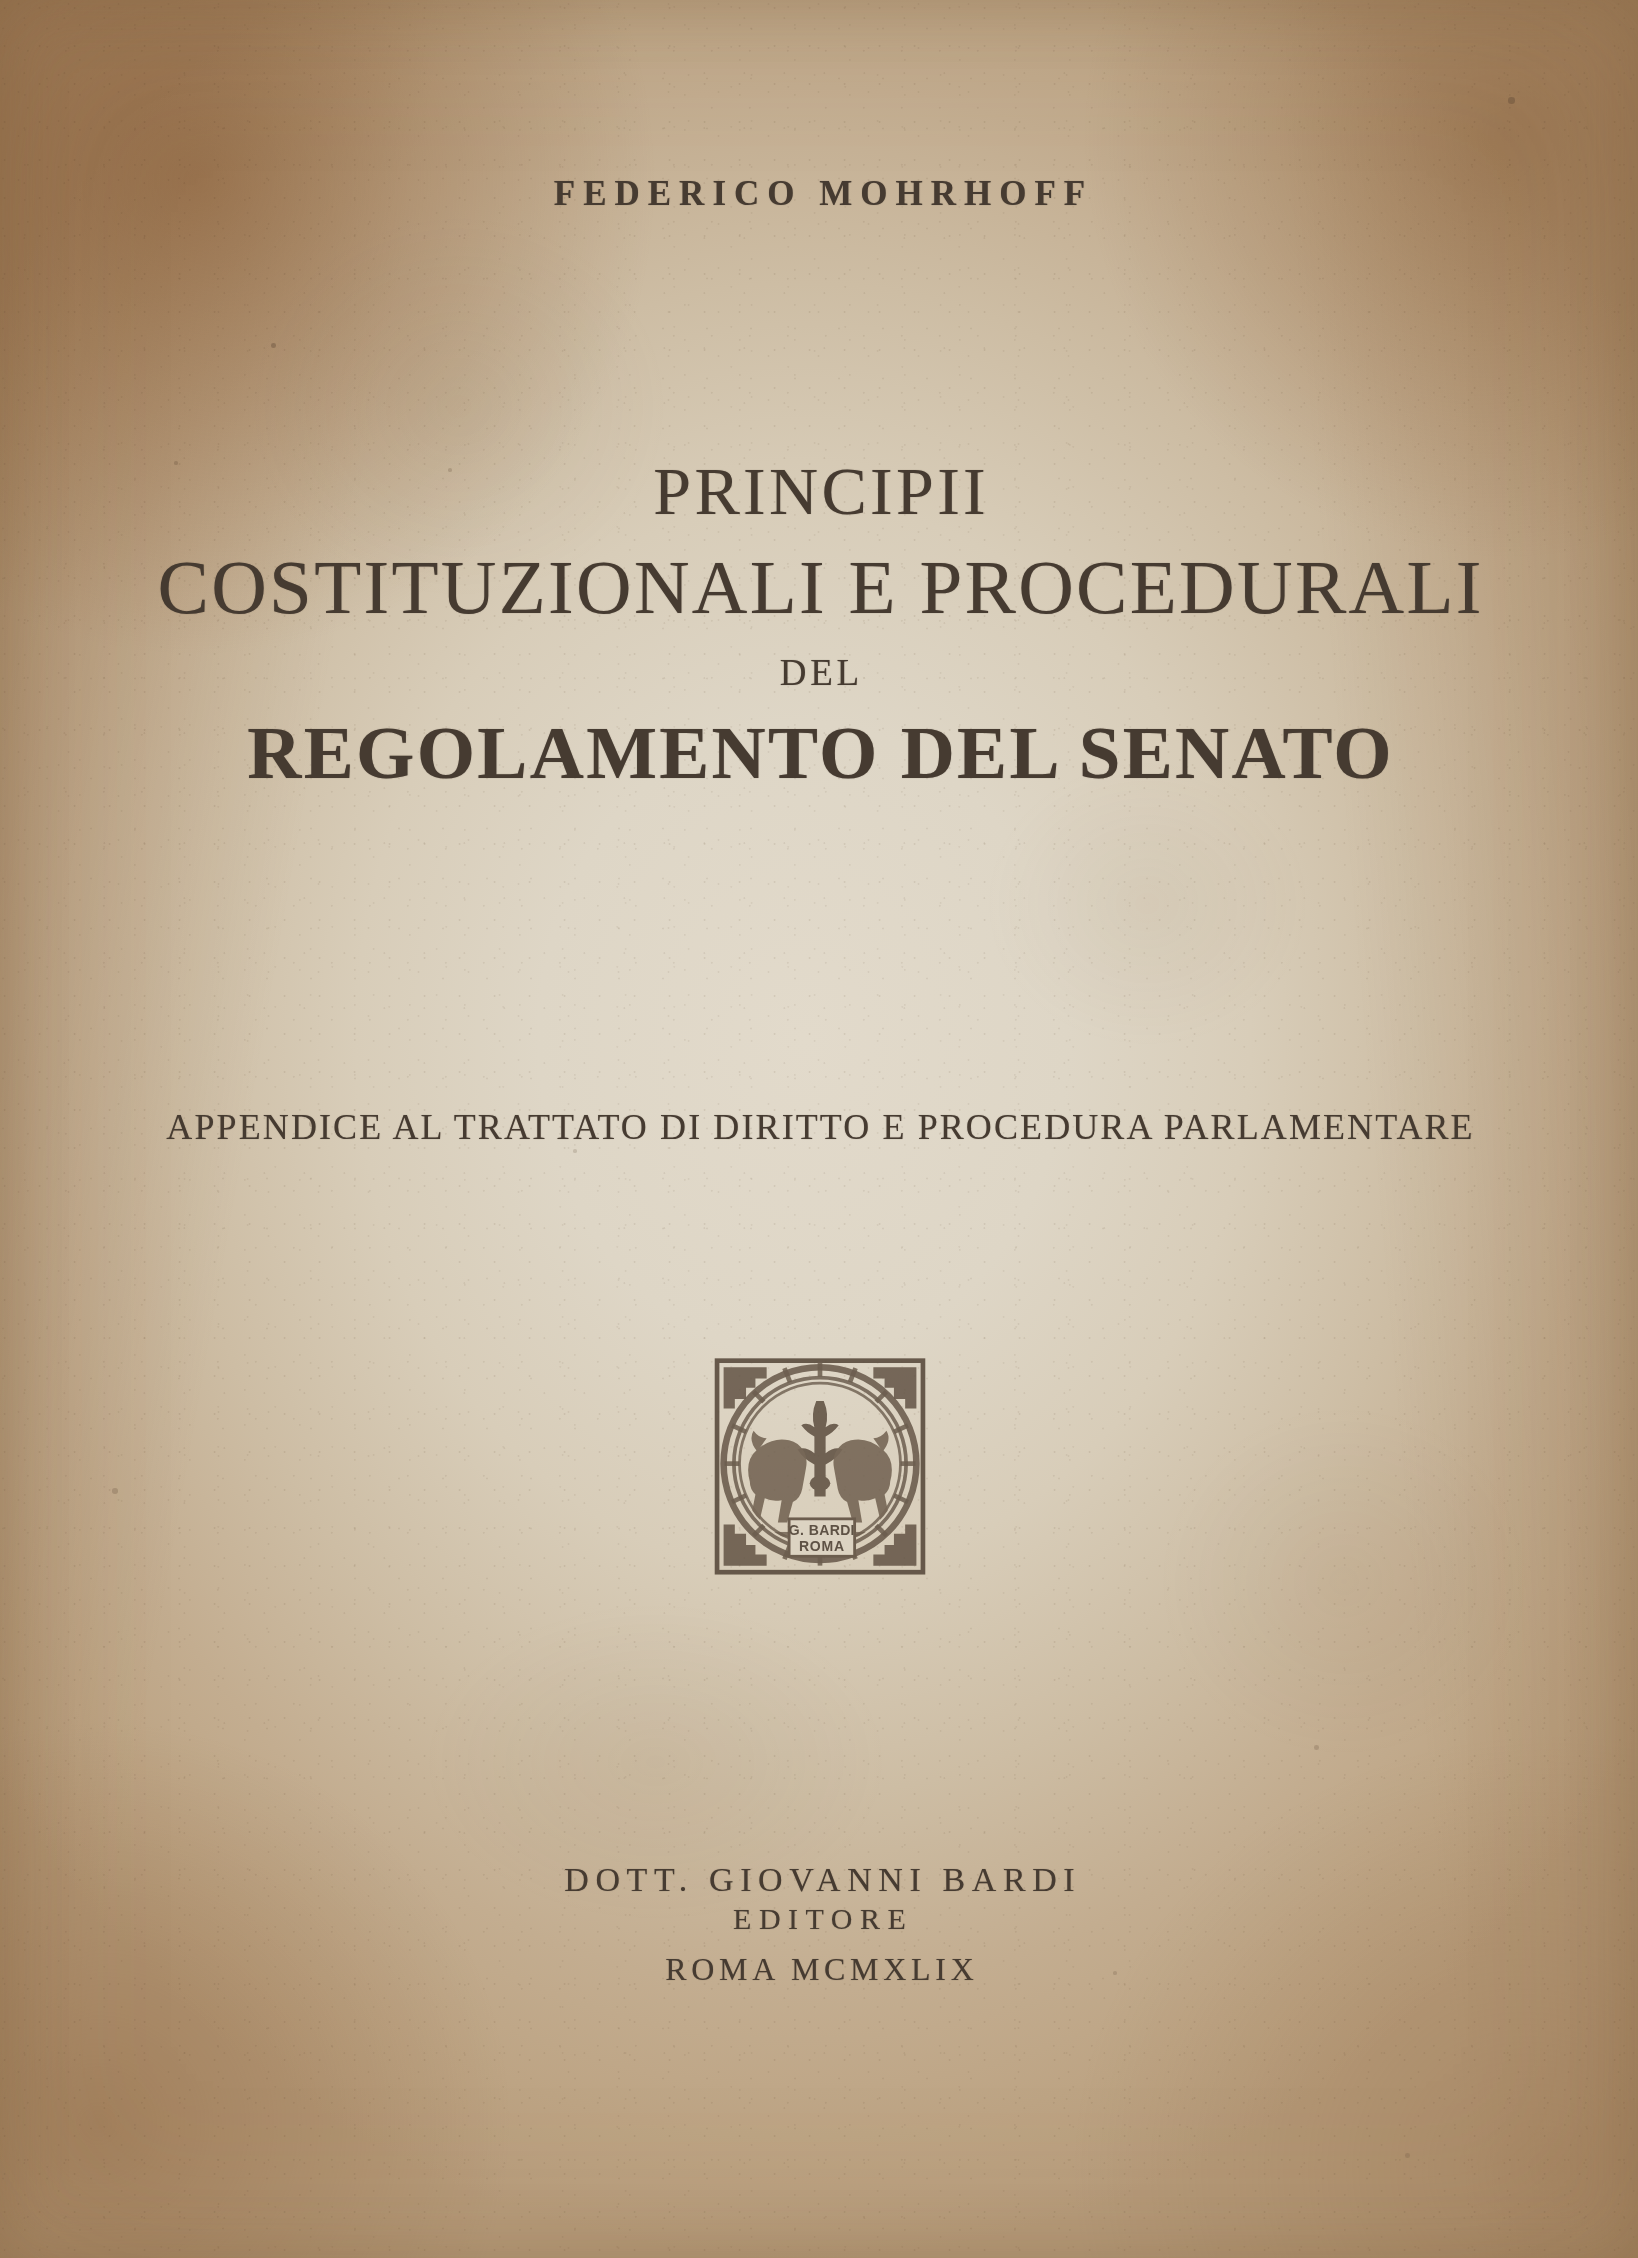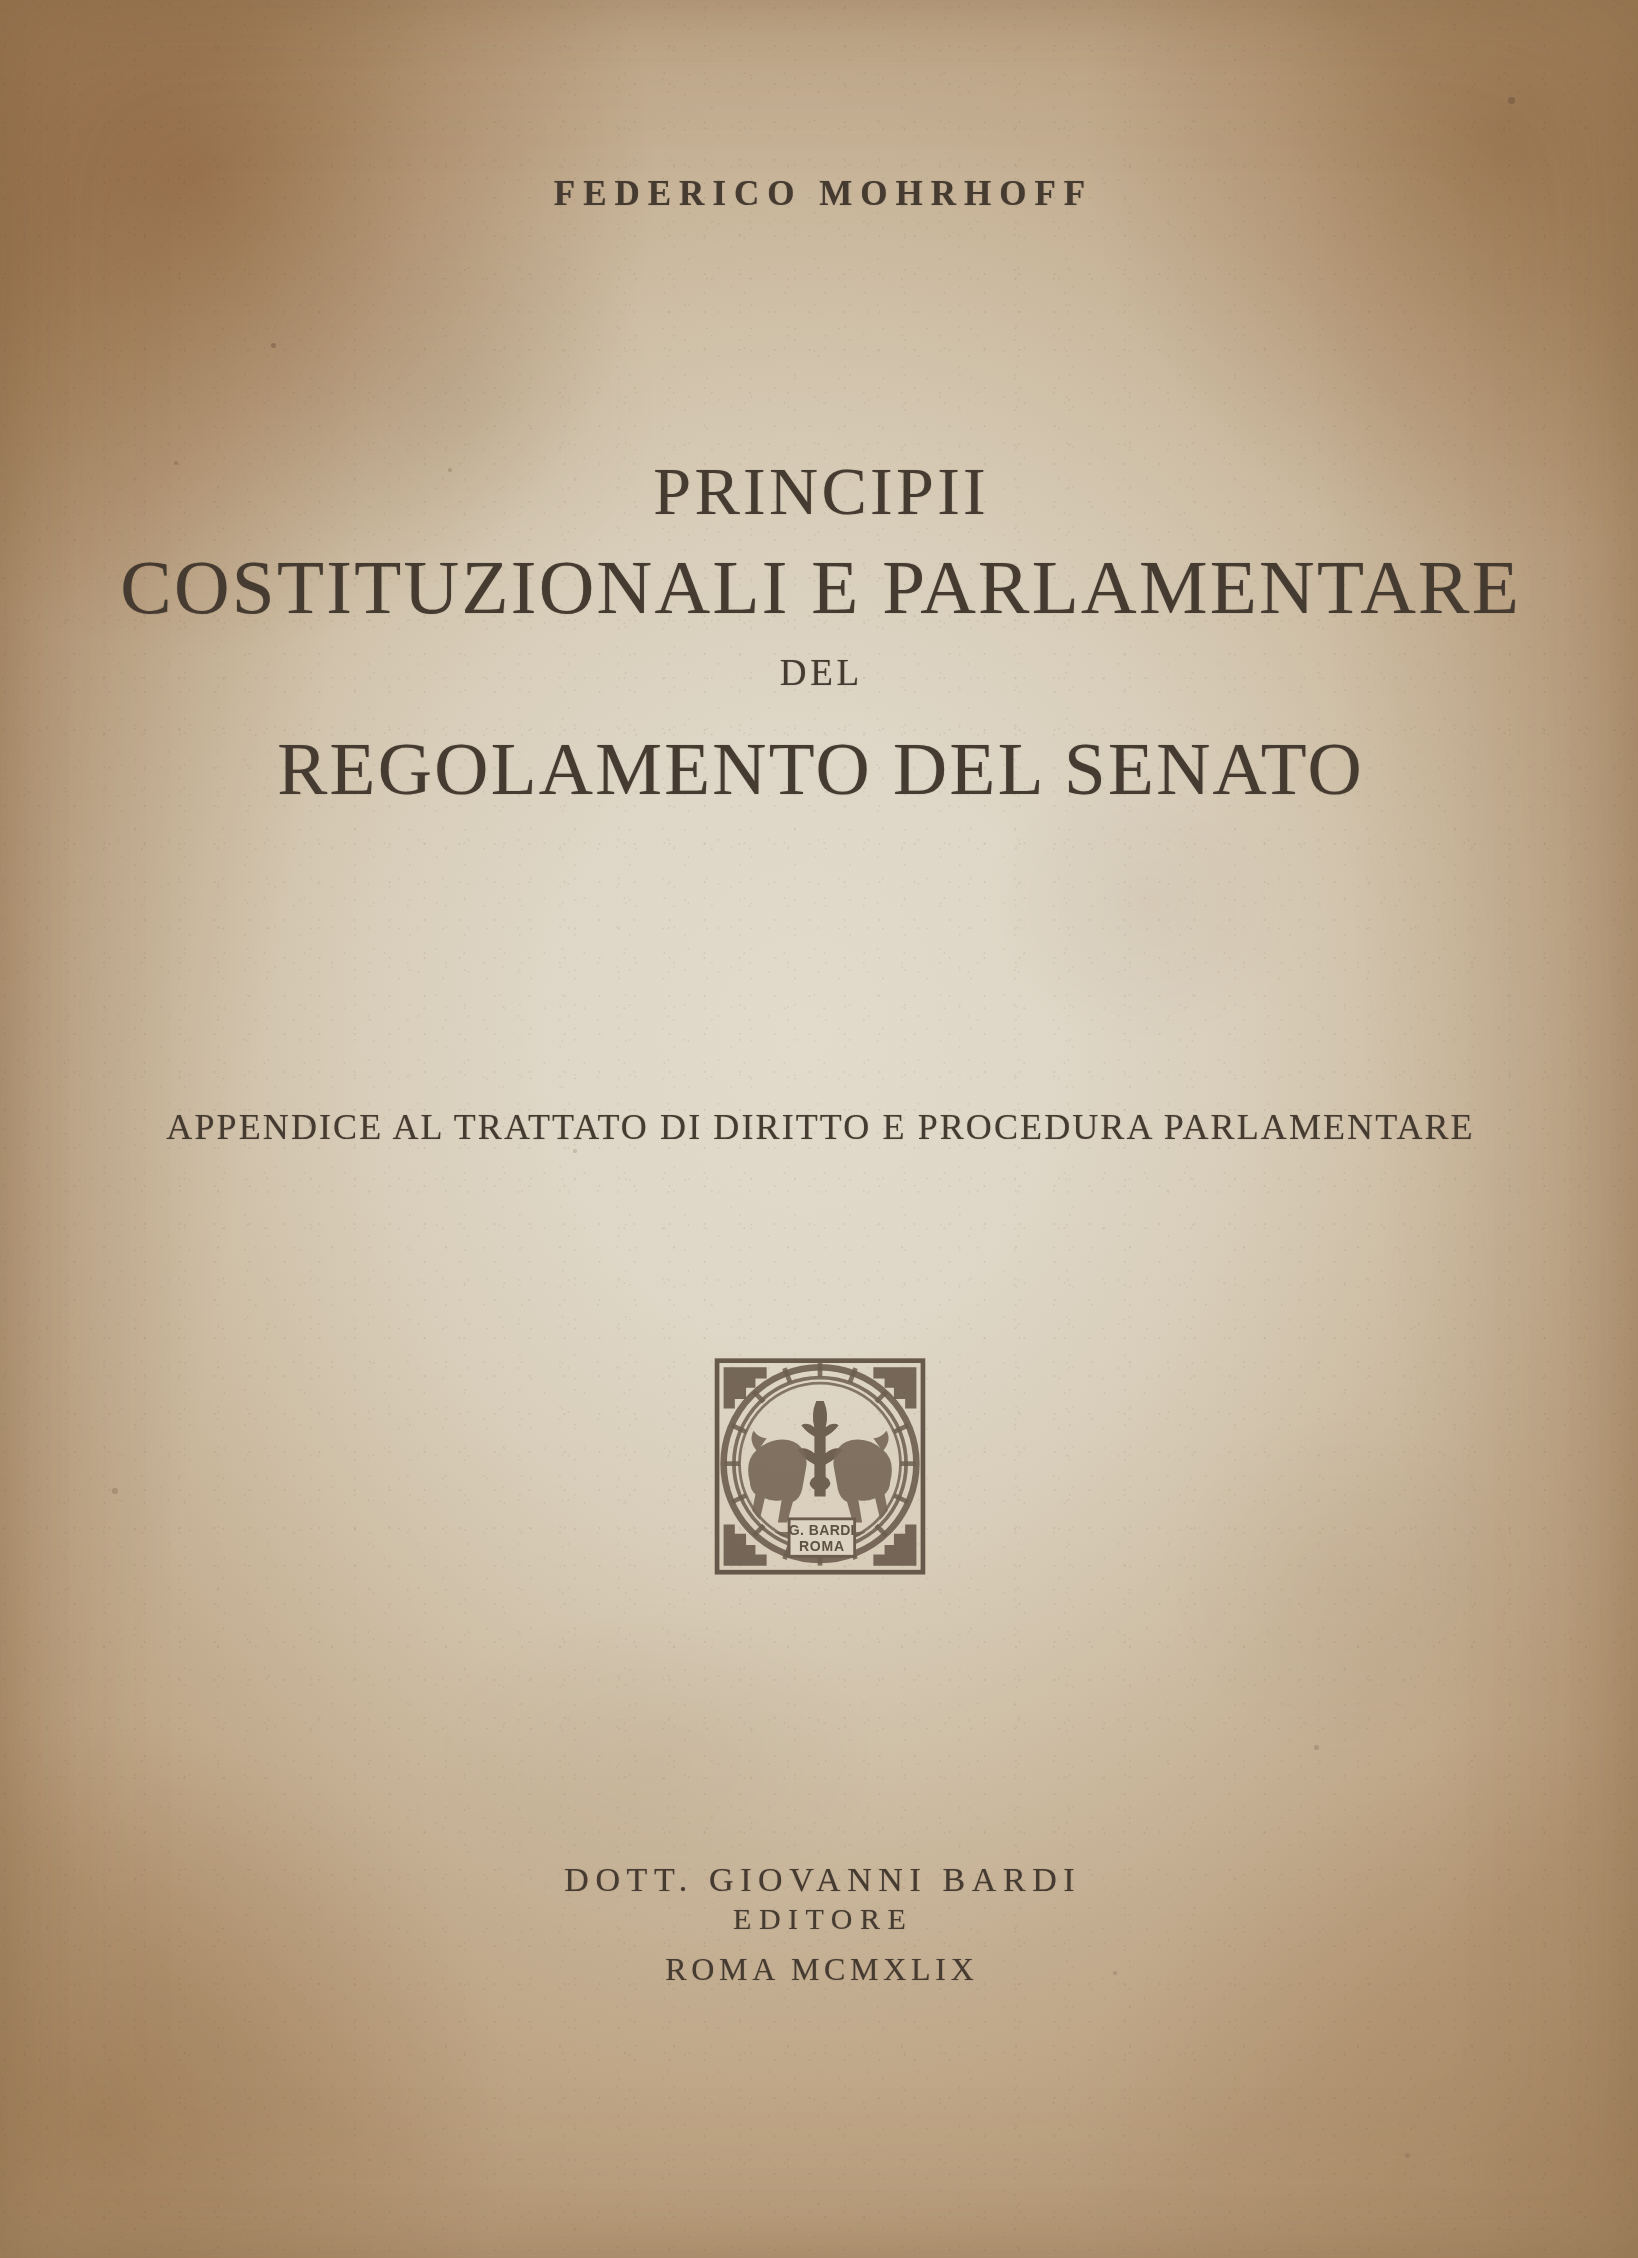--- a/index.html
+++ b/index.html
@@ -124,22 +124,22 @@
     letter-spacing: 3.7px;
     line-height: 1.0;
     margin-top: 28px;
     font-weight: 400;
     text-indent: 3.7px;
   }
   .t-line4 {
     font-size: 75px;
     letter-spacing: 2.3px;
     line-height: 1.0;
-    margin-top: 40px;
-    font-weight: 400;
+    margin-top: 24px;
+    font-weight: 700;
     text-indent: 2.3px;
   }
 
   .subtitle {
     position: absolute;
     top: 1106px;
     left: 0; right: 0;
     font-size: 36px;
     letter-spacing: 2.1px;
     font-weight: 400;
@@ -214,21 +214,21 @@
   <div class="fleck" style="left:1405px;top:2153px;width:4.7px;height:4.7px;opacity:.5;"></div>
   <div class="fleck" style="left:573px;top:1149px;width:3.7px;height:3.7px;opacity:.5;"></div>
   <div class="fleck" style="left:309px;top:1121px;width:5.6px;height:5.6px;opacity:.6;"></div>
 
   <div class="content">
 
     <div class="author ink">FEDERICO MOHRHOFF</div>
 
     <div class="title-block">
       <div class="t-line1 ink">PRINCIPII</div>
-      <div class="t-line2 ink">COSTITUZIONALI E PARLAMENTARE</div>
+      <div class="t-line2 ink">COSTITUZIONALI E PROCEDURALI</div>
       <div class="t-line3 ink">DEL</div>
       <div class="t-line4 ink">REGOLAMENTO DEL SENATO</div>
     </div>
 
     <div class="subtitle ink">APPENDICE AL TRATTATO DI DIRITTO E PROCEDURA PARLAMENTARE</div>
 
     <svg class="device" viewBox="0 0 234 242" xmlns="http://www.w3.org/2000/svg">
       <defs>
         <clipPath id="medallionClip">
           <circle cx="117" cy="119" r="88"></circle>

